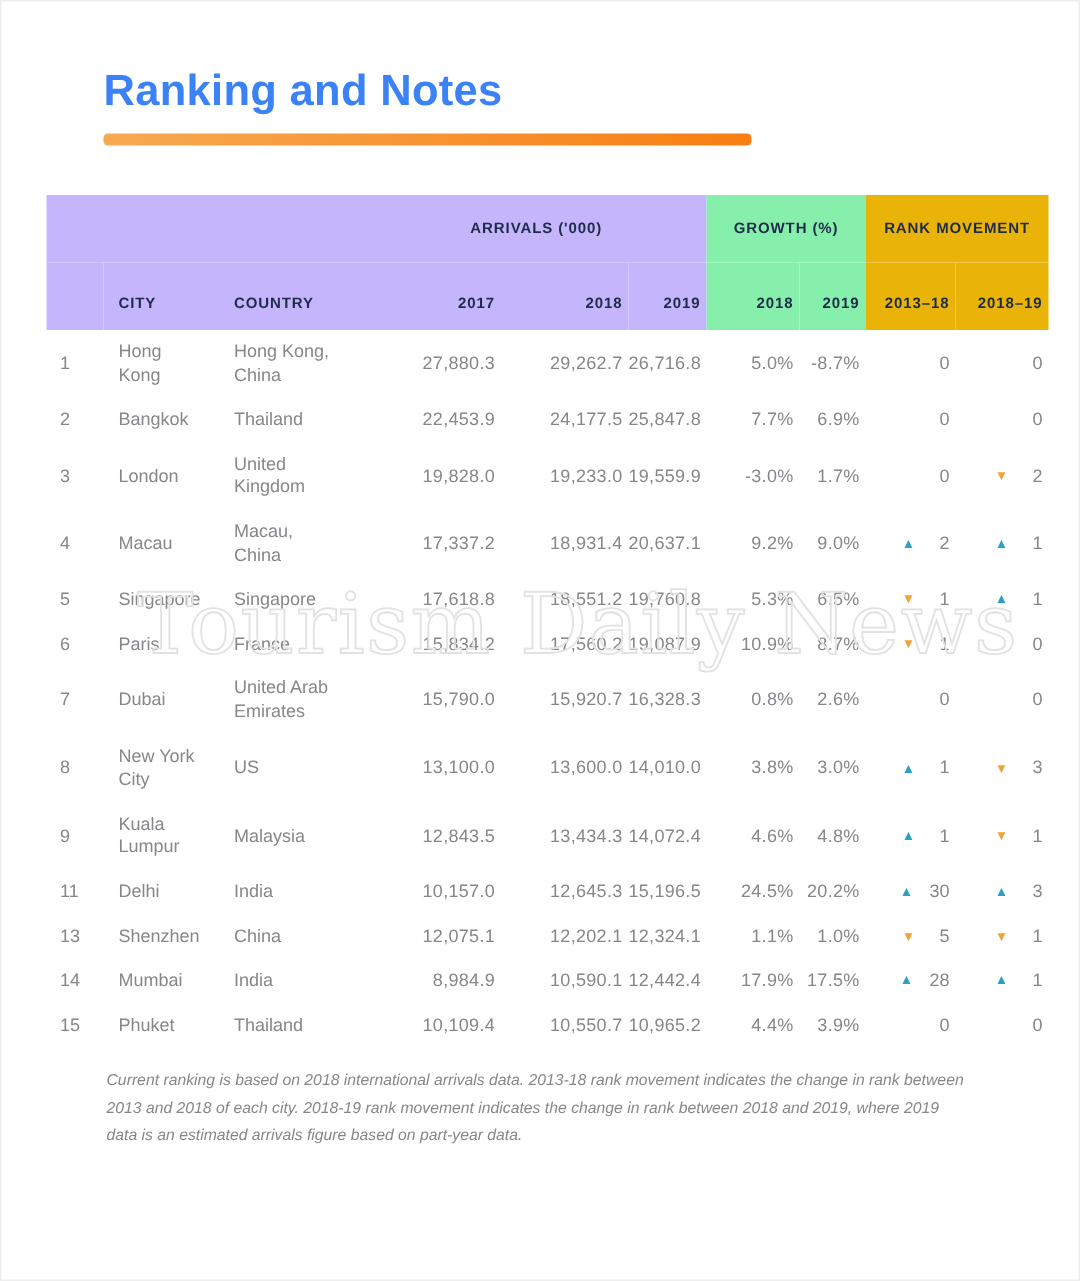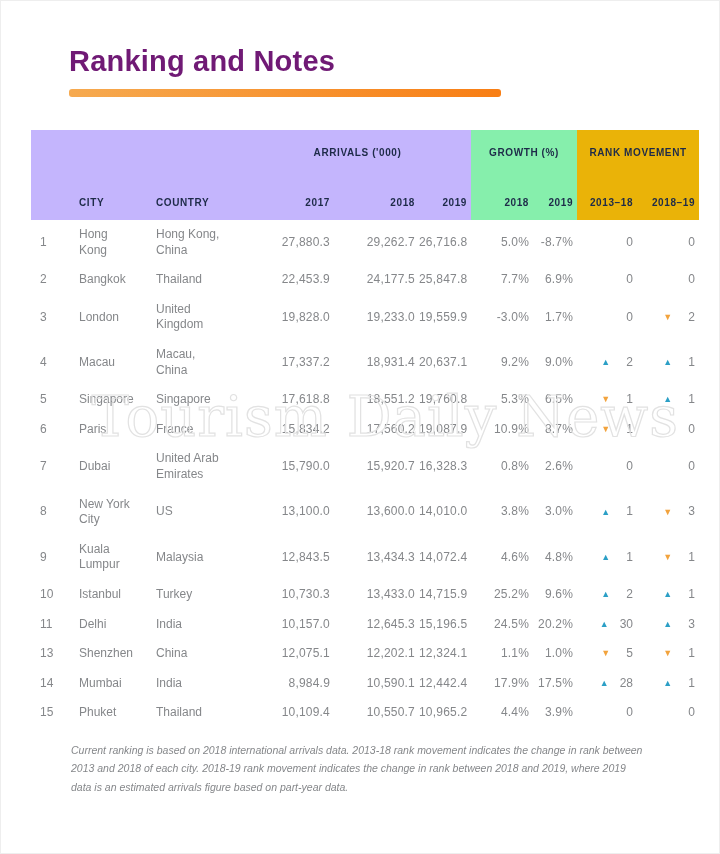--- a/index.html
+++ b/index.html
@@ -9,21 +9,21 @@
     font-family: "Liberation Sans", sans-serif;
     position: relative;
     overflow: hidden;
     border: 1px solid #eee;
   }
   .page { padding: 44px 22px 0 30px; position: relative; }
 
   
   .title-wrap { padding-left: 38px; }
   h1.page-title {
-    color: #701a75;
+    color: #3b82f6;
     font-size: 29px;
     font-weight: bold;
     letter-spacing: 0.2px;
   }
   .title-underline {
     margin-top: 11px;
     width: 432px; height: 8px;
     border-radius: 3px;
     background: linear-gradient(to right, #F6AA50, #F87E14);
   }
@@ -324,42 +324,20 @@
             </span>
           </td>
           <td class="move-cell">
             <span class="move-inner">
               <span class="arrow down">▼</span>
               <span class="move-val">1</span>
             </span>
           </td>
         </tr>
         <tr>
-          <td class="rank-cell">10</td>
-          <td class="city-cell">Istanbul</td>
-          <td class="country-cell">Turkey</td>
-          <td class="num-cell">10,730.3</td>
-          <td class="num-cell">13,433.0</td>
-          <td class="num-cell">14,715.9</td>
-          <td class="num-cell">25.2%</td>
-          <td class="num-cell">9.6%</td>
-          <td class="move-cell">
-            <span class="move-inner">
-              <span class="arrow up">▲</span>
-              <span class="move-val">2</span>
-            </span>
-          </td>
-          <td class="move-cell">
-            <span class="move-inner">
-              <span class="arrow up">▲</span>
-              <span class="move-val">1</span>
-            </span>
-          </td>
-        </tr>
-        <tr>
           <td class="rank-cell">11</td>
           <td class="city-cell">Delhi</td>
           <td class="country-cell">India</td>
           <td class="num-cell">10,157.0</td>
           <td class="num-cell">12,645.3</td>
           <td class="num-cell">15,196.5</td>
           <td class="num-cell">24.5%</td>
           <td class="num-cell">20.2%</td>
           <td class="move-cell">
             <span class="move-inner">

